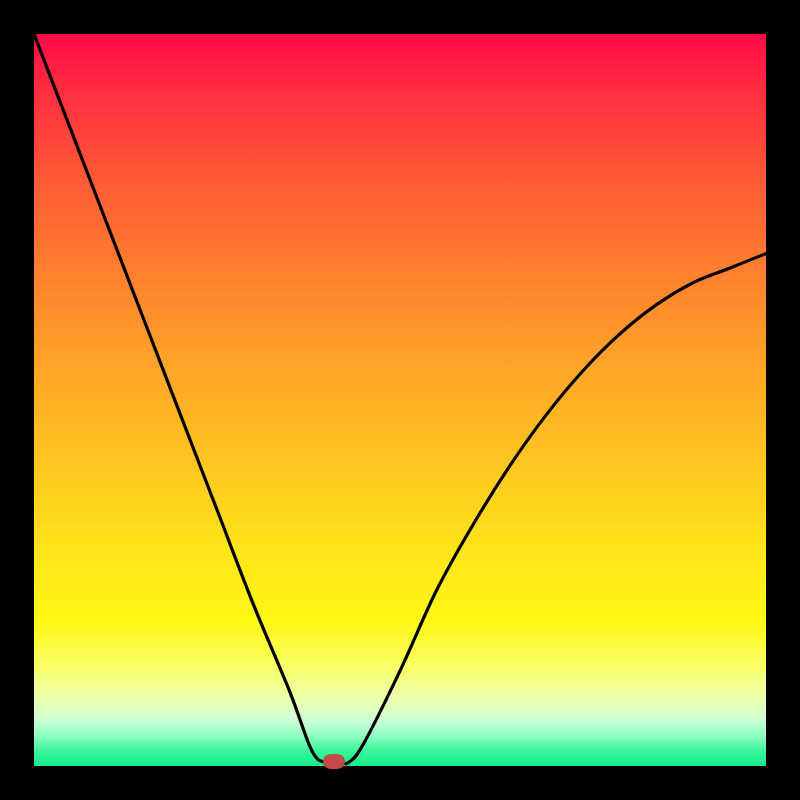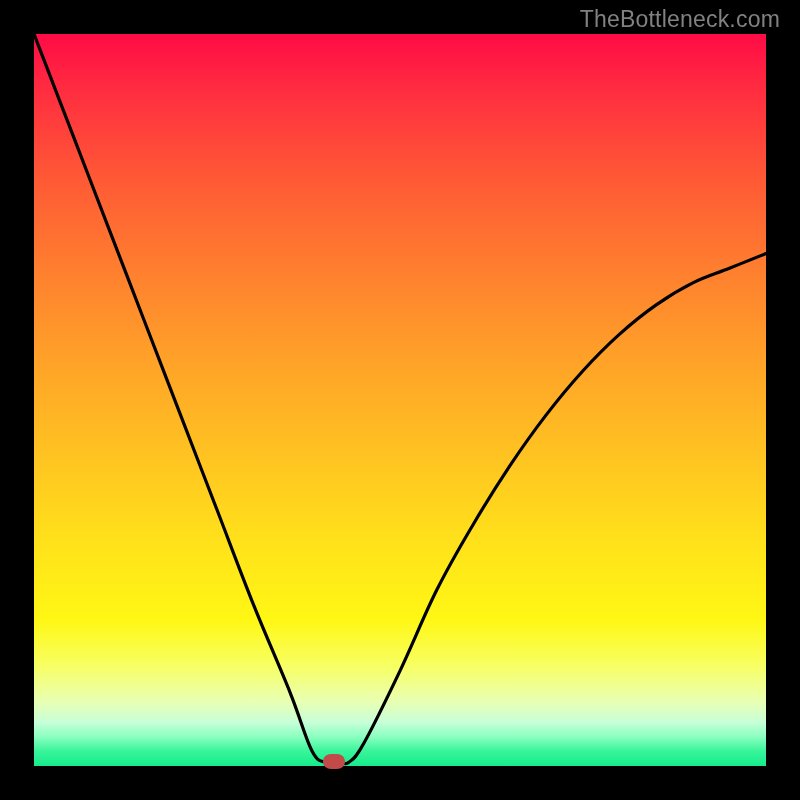--- a/index.html
+++ b/index.html
@@ -64,21 +64,20 @@
     height: 15px;
     background: #c24a48;
     border-radius: 8px / 7px;
   }
 </style>
 </head>
 <body>
 
 <div class="frame">
 
-  <div class="watermark">TheBottleneck.com</div>
 
   <div class="plot">
 
     <svg class="curve" width="732" height="732" viewBox="0 0 732 732">
       <path id="curve-path" fill="none" stroke-width="3.2" stroke-linecap="round" stroke-linejoin="round" stroke="#000000" d="M 0.00 0.00 C 6.59 17.13, 23.42 60.90, 36.60 95.16 C 49.78 129.42, 60.02 156.06, 73.20 190.32 C 86.38 224.58, 96.62 251.22, 109.80 285.48 C 122.98 319.74, 133.22 346.38, 146.40 380.64 C 159.58 414.90, 169.82 441.54, 183.00 475.80 C 196.18 510.06, 206.42 538.02, 219.60 570.96 C 232.78 603.90, 245.66 632.45, 256.20 658.80 C 266.74 685.15, 271.57 704.84, 278.16 717.36 C 284.75 729.88, 287.53 726.36, 292.80 728.34 C 298.07 730.32, 303.49 728.34, 307.44 728.34 C 311.39 728.34, 310.81 731.63, 314.76 728.34 C 318.71 725.05, 320.18 726.51, 329.40 710.04 C 338.62 693.57, 352.82 664.51, 366.00 636.84 C 379.18 609.17, 389.42 582.67, 402.60 556.32 C 415.78 529.97, 426.02 512.84, 439.20 490.44 C 452.38 468.04, 462.62 451.64, 475.80 431.88 C 488.98 412.12, 499.22 397.77, 512.40 380.64 C 525.58 363.51, 535.82 351.21, 549.00 336.72 C 562.18 322.23, 572.42 311.98, 585.60 300.12 C 598.78 288.26, 609.02 280.06, 622.20 270.84 C 635.38 261.62, 645.62 255.47, 658.80 248.88 C 671.98 242.29, 682.22 239.51, 695.40 234.24 C 708.58 228.97, 725.41 222.24, 732.00 219.60"></path>
     </svg>
 
     <div id="marker" class="marker" style="left: 289.12px; top: 720.34px; background: rgb(194, 74, 72);"></div>
 
   </div>

